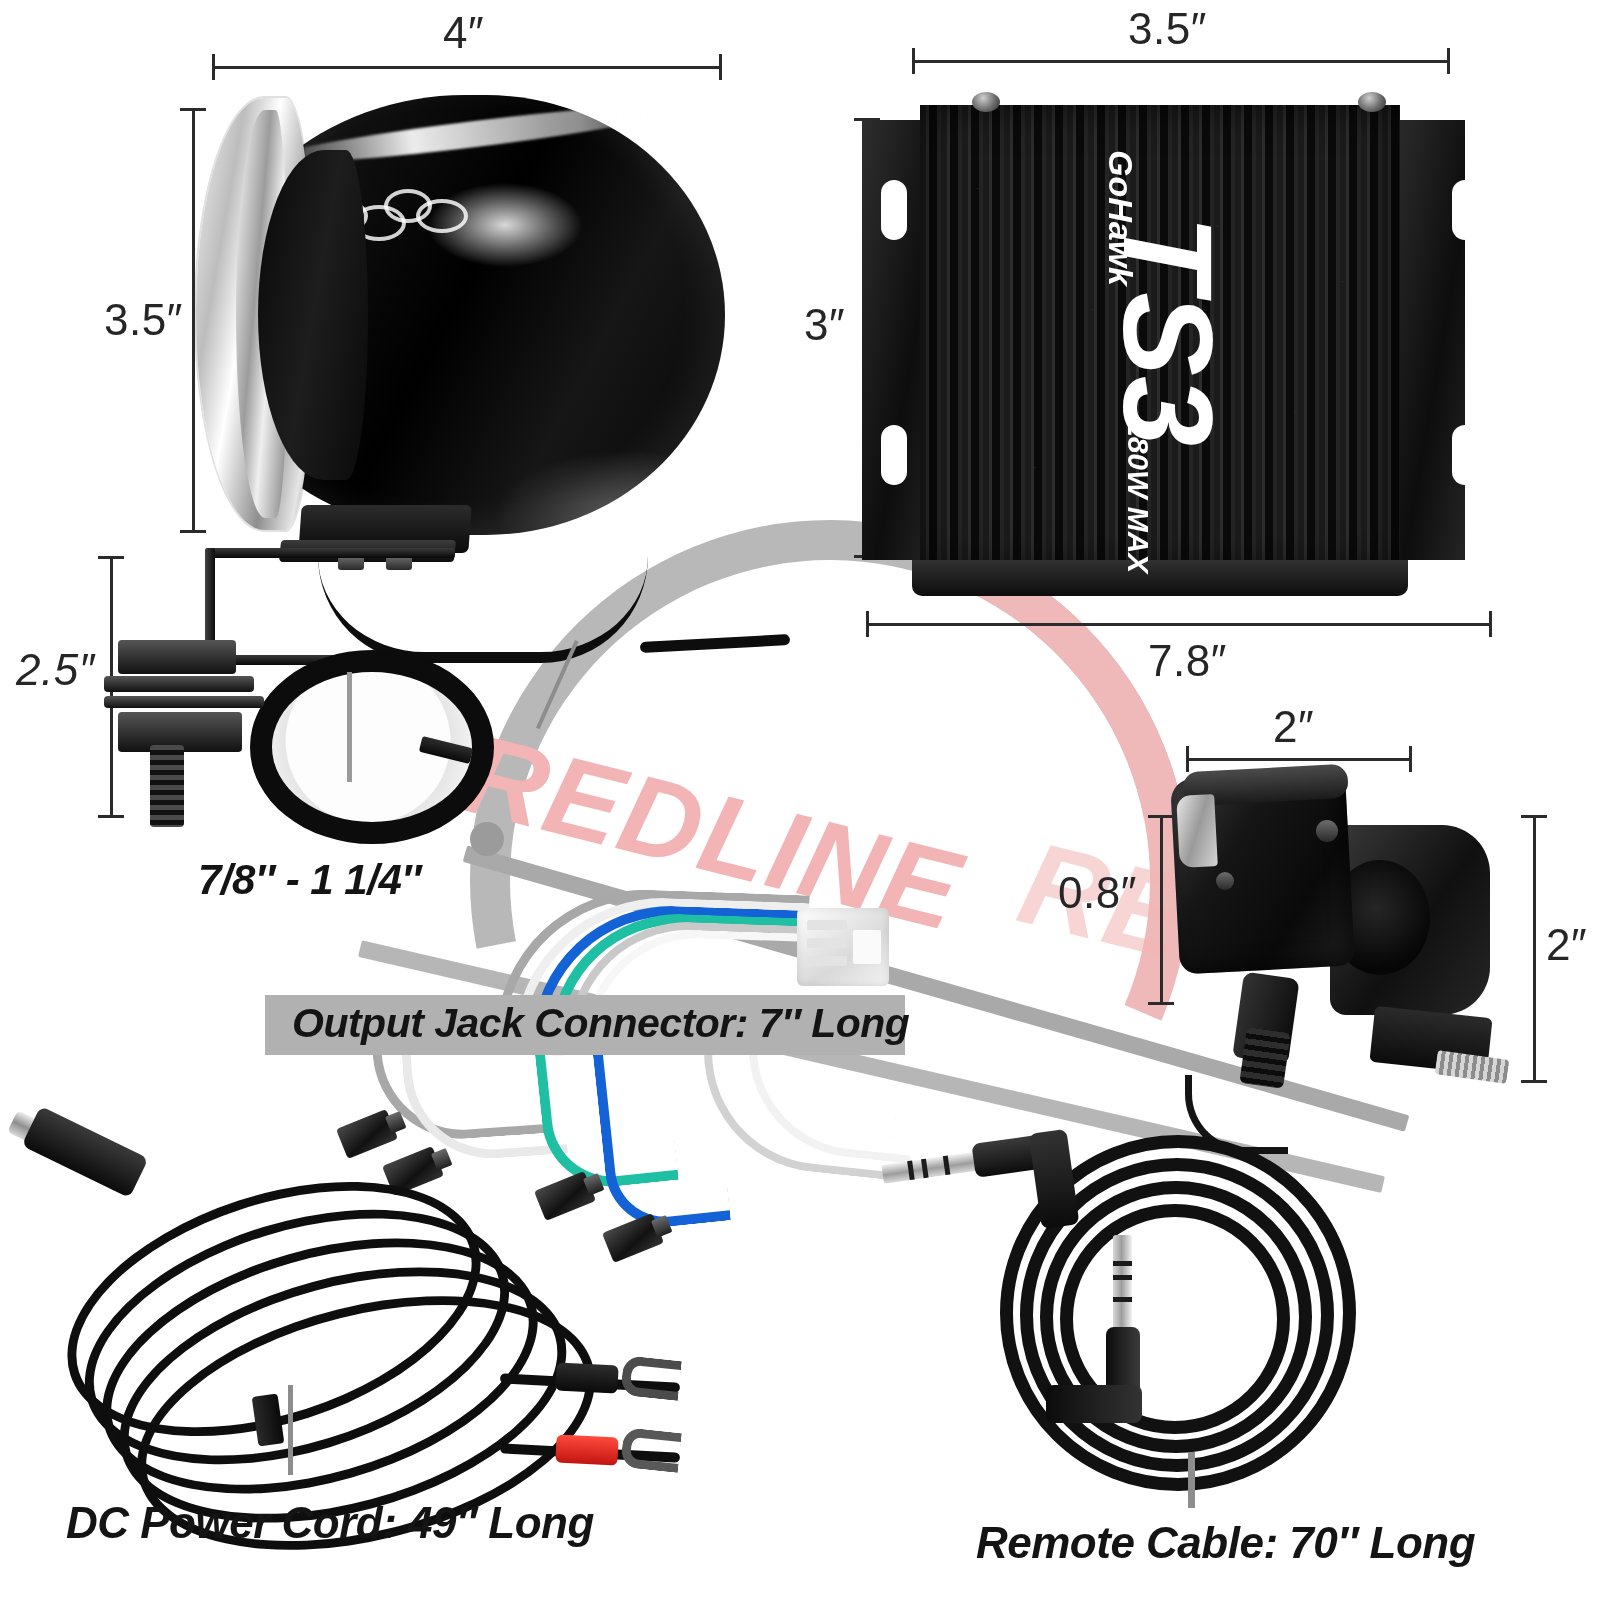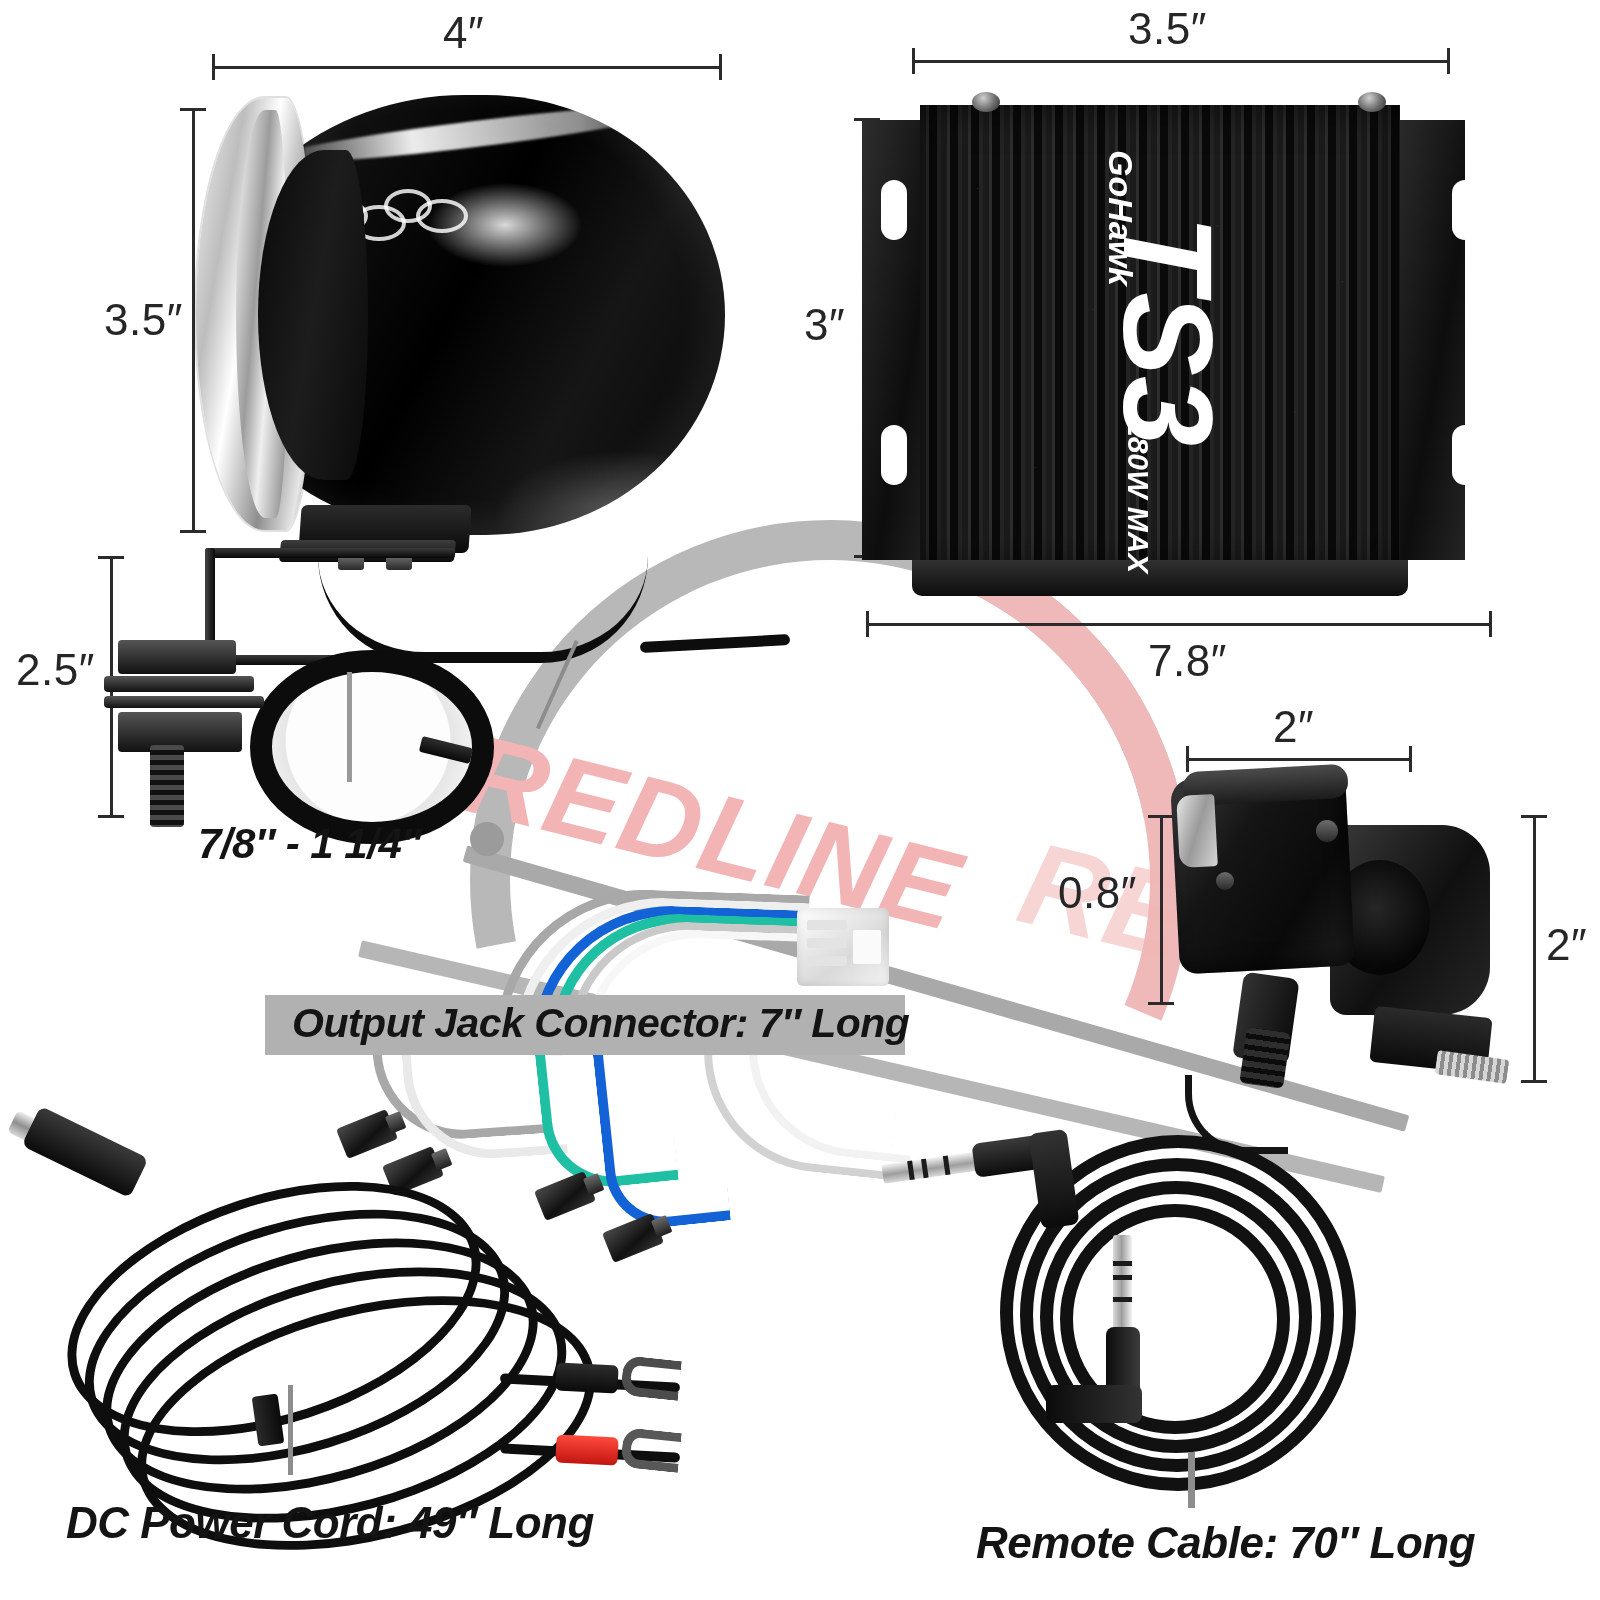--- a/index.html
+++ b/index.html
@@ -196,21 +196,21 @@
   <div class="dimtxt" style="left:443px;top:8px;">4″</div>
 
   <div class="vline" style="left:192px;top:108px;height:425px;"></div>
   <div class="tickH" style="left:180px;top:108px;"></div>
   <div class="tickH" style="left:180px;top:530px;"></div>
   <div class="dimtxt" style="left:104px;top:295px;">3.5″</div>
 
   <div class="vline" style="left:110px;top:556px;height:262px;"></div>
   <div class="tickH" style="left:98px;top:556px;"></div>
   <div class="tickH" style="left:98px;top:815px;"></div>
-  <div class="dimtxt" style="left:16px;top:645px;">2.5″</div>
+  <div class="dimtxt" style="left:16px;top:645px;font-style:italic;">2.5″</div>
 
   <div>
     <div class="spk-body"></div>
     <div class="spk-logo">
       <i style="left:0;top:14px;width:42px;height:26px;"></i>
       <i style="left:34px;top:20px;width:46px;height:28px;"></i>
       <i style="left:66px;top:4px;width:40px;height:26px;"></i>
       <i style="left:98px;top:14px;width:44px;height:26px;"></i>
     </div>
     <div class="spk-bezel"></div>
@@ -236,21 +236,21 @@
 
     <div class="nut" style="left:118px;top:640px;width:118px;height:34px;"></div>
     <div class="nut" style="left:104px;top:676px;width:150px;height:16px;"></div>
     <div class="nut" style="left:104px;top:696px;width:160px;height:12px;"></div>
     <div class="nut" style="left:118px;top:712px;width:124px;height:40px;"></div>
     <div class="thread"></div>
   </div>
 
   <div class="leader" style="left:575px;top:640px;width:4px;height:96px;transform:rotate(24deg);transform-origin:top left;"></div>
 
-  <div class="calloutTxt" style="left:198px;top:820px;">7/8″ - 1 1/4″</div>
+  <div class="calloutTxt" style="left:198px;top:856px;">7/8″ - 1 1/4″</div>
 
   <div class="hline" style="left:912px;top:60px;width:538px;"></div>
   <div class="tickV" style="left:912px;top:48px;"></div>
   <div class="tickV" style="left:1447px;top:48px;"></div>
   <div class="dimtxt" style="left:1128px;top:4px;">3.5″</div>
 
   <div class="vline" style="left:866px;top:118px;height:440px;"></div>
   <div class="tickH" style="left:854px;top:118px;"></div>
   <div class="tickH" style="left:854px;top:555px;"></div>
   <div class="dimtxt" style="left:804px;top:300px;">3″</div>

